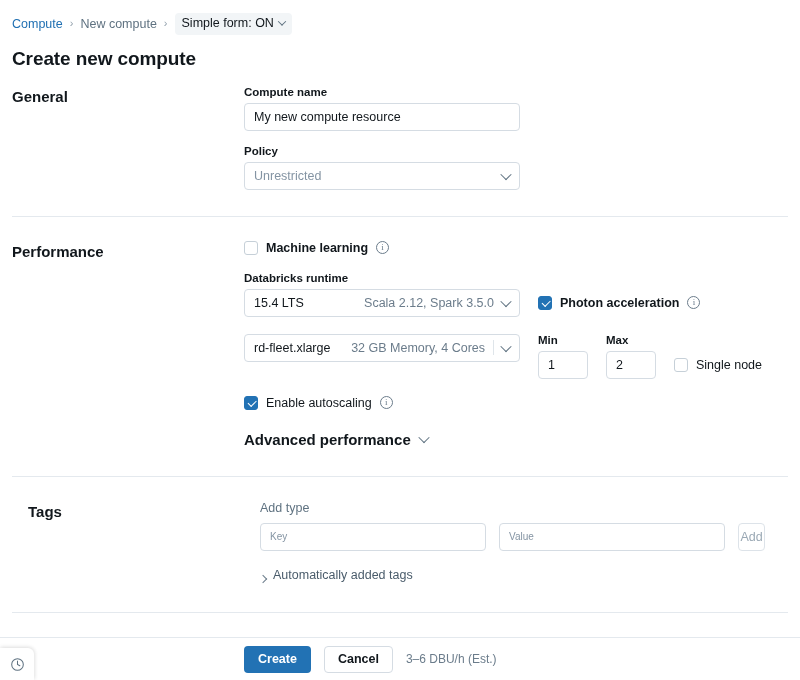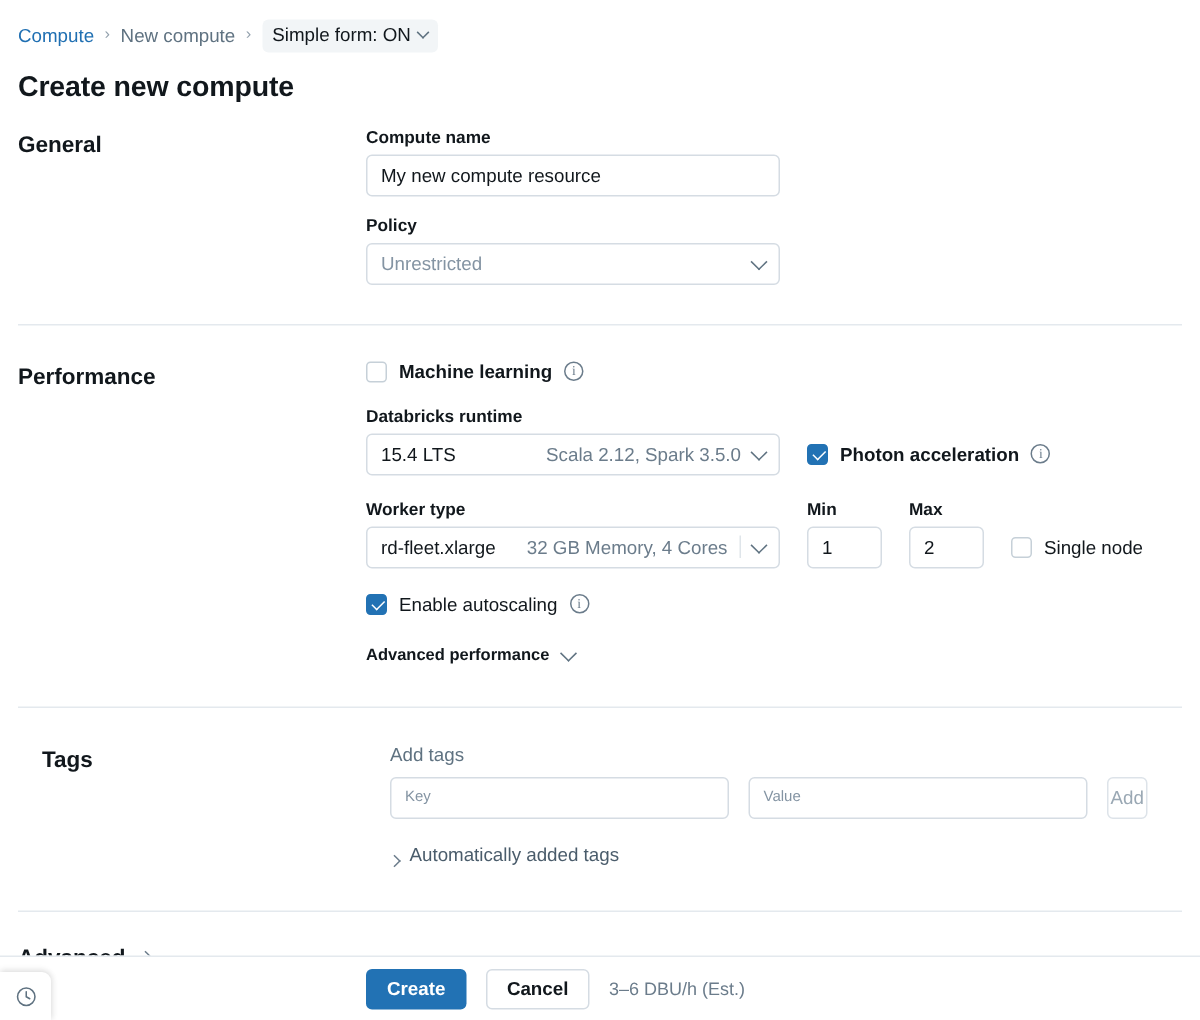--- a/index.html
+++ b/index.html
@@ -156,21 +156,21 @@
     font-family: "Liberation Serif", serif;
     flex: none;
     cursor: pointer;
   }
 
   .collapse-row {
     display: flex;
     align-items: center;
     gap: 9px;
     cursor: pointer;
-    font-size: 11px;
+    font-size: 15px;
     font-weight: bold;
     color: #11171c;
   }
 
   .muted-link {
     display: flex;
     align-items: center;
     gap: 7px;
     font-size: 12.5px;
     color: #4a5c6b;
@@ -329,21 +329,20 @@
       </div>
       <div class="cbrow">
         <span class="cb on"></span>
         <span class="cb-label">Photon acceleration</span>
         <span class="info">i</span>
       </div>
     </div>
 
     <div style="display:flex; gap:18px; margin-top:17px;">
       <div>
-        <div class="field-label">Worker type</div>
         <div class="input select">
           <span>rd-fleet.xlarge</span>
           <span class="sel-right">
             <span class="sub">32 GB Memory, 4 Cores</span>
             <span class="vdiv"></span>
             <span class="chev"></span>
           </span>
         </div>
       </div>
       <div>
@@ -376,21 +375,21 @@
     </div>
 
   </div>
 </div>
 
 <div class="hr" style="margin-top:28px;"></div>
 
 <div class="section" style="margin-top:24px;margin-left:16px;">
   <div class="sec-label">Tags</div>
   <div class="sec-body">
-    <div class="tag-hint">Add tags</div>
+    <div class="tag-hint">Add type</div>
     <div class="tag-row">
       <div class="tag-input k">
         <span>Key</span>
       </div>
       <div class="tag-input v">
         <span>Value</span>
       </div>
       <div class="btn-add">
         <span>Add</span>
       </div>

